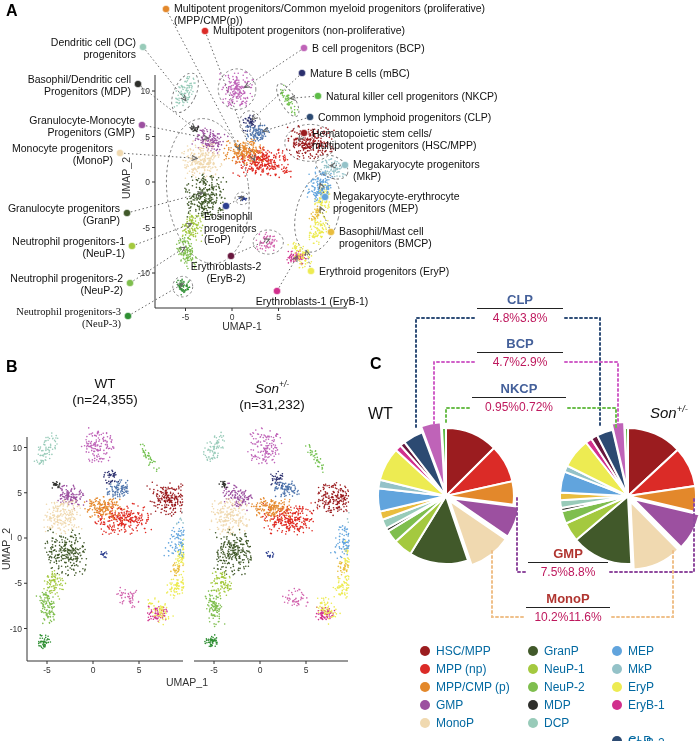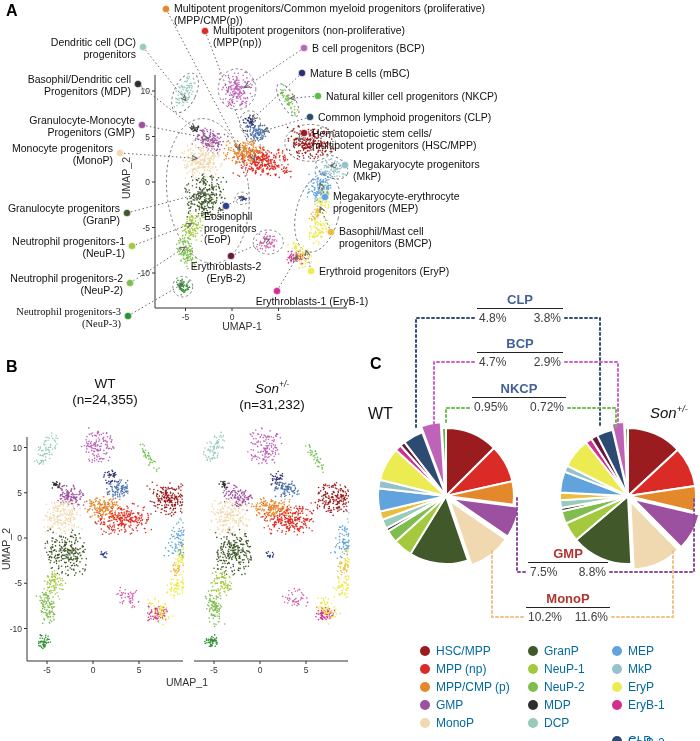--- a/index.html
+++ b/index.html
@@ -6,21 +6,21 @@
   #fig{position:relative;width:700px;height:741px;background:#fff;overflow:hidden;
        font-family:"Liberation Sans",sans-serif;color:#1a1a1a;}
   #gfx{position:absolute;left:0;top:0;}
   .pletter{position:absolute;font-weight:bold;font-size:16px;color:#000;}
   .ann{position:absolute;font-size:10.5px;line-height:11.5px;color:#111;white-space:nowrap;}
   .btitle{position:absolute;text-align:center;font-size:13.5px;line-height:16px;color:#111;}
   .grplabel{position:absolute;font-size:16px;color:#111;}
   .callout{position:absolute;text-align:center;}
   .cname{font-size:13px;font-weight:bold;}
   .cline{border-top:1.3px solid #222;margin:1px 2px 1px 2px;}
-  .cpcts{display:flex;justify-content:space-between;padding:1px 4px 0 4px;font-size:12px;color:#404040;}
+  .cpcts{display:flex;justify-content:center;padding:1px 4px 0 4px;font-size:12px;color:#be185d;}
   .litem{position:absolute;font-size:12px;color:#0369a1;white-space:nowrap;}
   .ldot{display:inline-block;width:10px;height:10px;border-radius:50%;margin-right:6px;vertical-align:-1px;}
   .sup{font-size:0.62em;vertical-align:super;}
   i{font-style:italic;}
 </style>
 </head>
 <body>
 
 <div id="fig">
   <svg id="gfx" width="700" height="741">
@@ -255,21 +255,20 @@
   <div class="pletter" style="left:6px;top:2px">A</div>
   <div class="pletter" style="left:6px;top:358px">B</div>
   <div class="pletter" style="left:370px;top:355px">C</div>
   <div id="annotA">
       <div class="ann" style="top: 3px; left: 174px;">
         <div>Multipotent progenitors/Common myeloid progenitors (proliferative)</div>
         <div>(MPP/CMP(p))</div>
       </div>
       <div class="ann" style="top: 25px; left: 213px;">
         <div>Multipotent progenitors (non-proliferative)</div>
-        <div>(MPP(np))</div>
       </div>
       <div class="ann" style="top: 37px; right: 564px; text-align: right;">
         <div>Dendritic cell (DC)</div>
         <div>progenitors</div>
       </div>
       <div class="ann" style="top: 74px; right: 569px; text-align: right;">
         <div>Basophil/Dendritic cell</div>
         <div>Progenitors (MDP)</div>
       </div>
       <div class="ann" style="top: 115px; right: 565px; text-align: right;">

